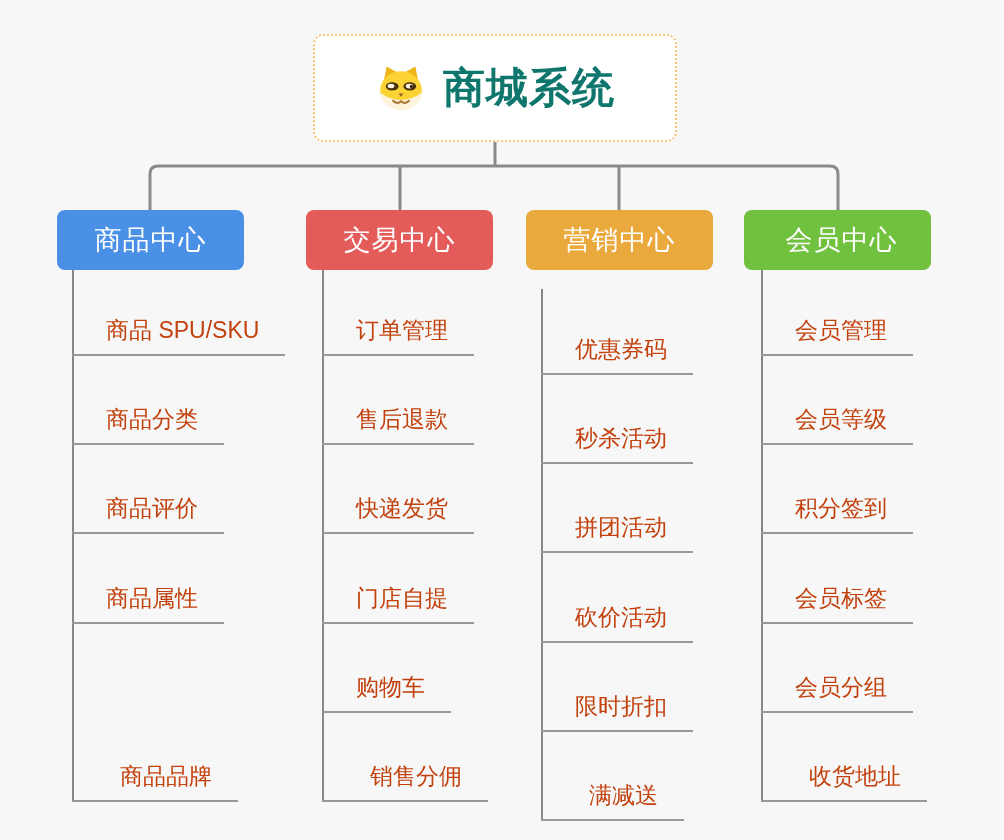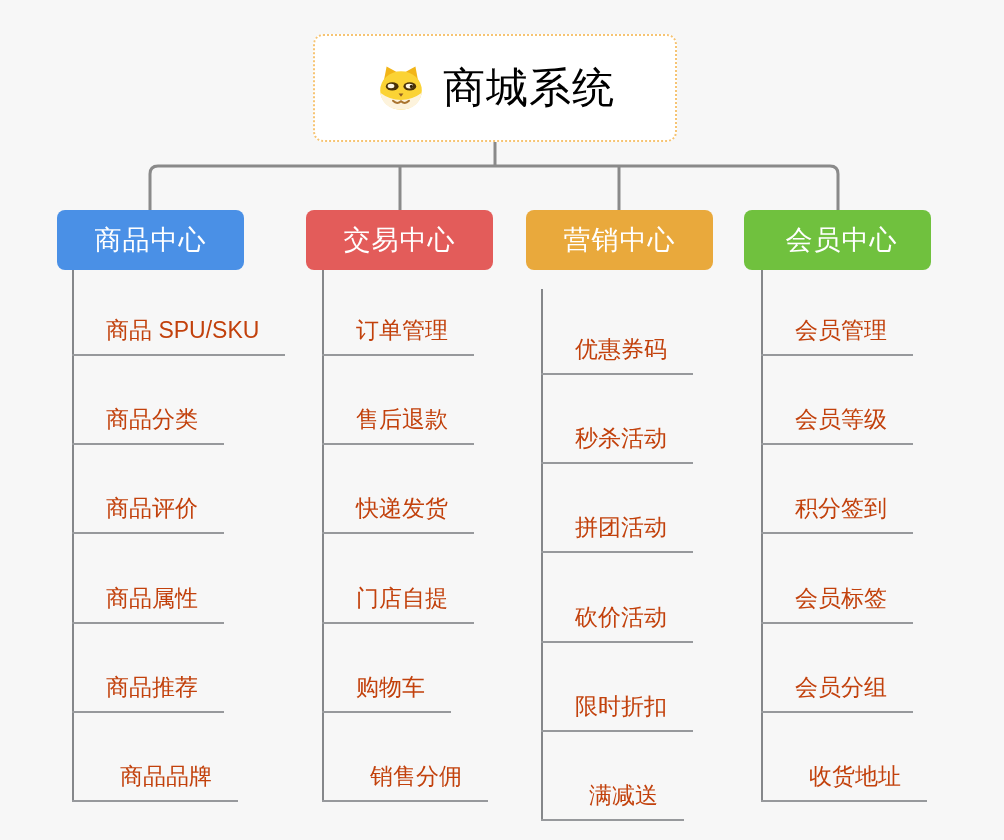--- a/index.html
+++ b/index.html
@@ -19,22 +19,22 @@
     background:#FFFFFF;
     border:2px dotted #F6C473;
     border-radius:10px;
     box-sizing:border-box;
     display:flex;align-items:center;justify-content:center;
     gap:16px;
   }
   .root-title{
     font-size:42px;
     letter-spacing:1px;
-    color:#000000;
-    font-weight:400;
+    color:#0f766e;
+    font-weight:700;
     white-space:nowrap;
   }
   .dog{width:52px;height:48px;flex:0 0 auto;}
 
   
   .branch{
     position:absolute;top:210px;width:187px;height:60px;
     border-radius:8px;
     display:flex;align-items:center;justify-content:center;
     color:#FFFFFF;
@@ -113,21 +113,20 @@
   <div class="branch b1" style="background-color: rgb(74, 144, 230);">商品中心</div>
   <div class="branch b2" style="background-color: rgb(227, 92, 90);">交易中心</div>
   <div class="branch b3" style="background-color: rgb(233, 169, 60);">营销中心</div>
   <div class="branch b4" style="background-color: rgb(112, 193, 62); padding-left: 8px;">会员中心</div>
 
   <div class="column c1">
     <div class="leaf r1">商品 SPU/SKU</div>
     <div class="leaf r2">商品分类</div>
     <div class="leaf r3">商品评价</div>
     <div class="leaf r4">商品属性</div>
-    <div class="leaf r5">商品推荐</div>
     <div class="leaf r6">商品品牌</div>
   </div>
 
   <div class="column c2">
     <div class="leaf r1">订单管理</div>
     <div class="leaf r2">售后退款</div>
     <div class="leaf r3">快递发货</div>
     <div class="leaf r4">门店自提</div>
     <div class="leaf r5">购物车</div>
     <div class="leaf r6">销售分佣</div>

